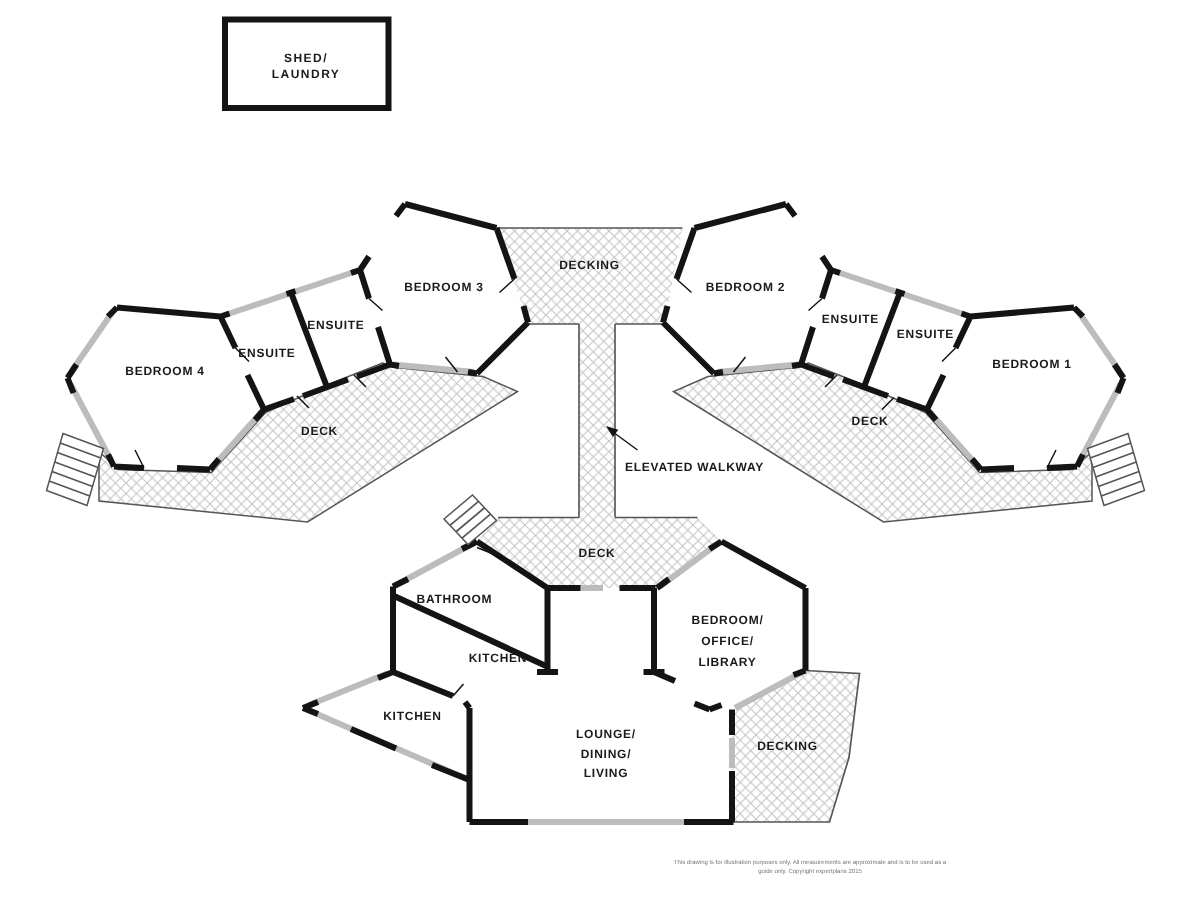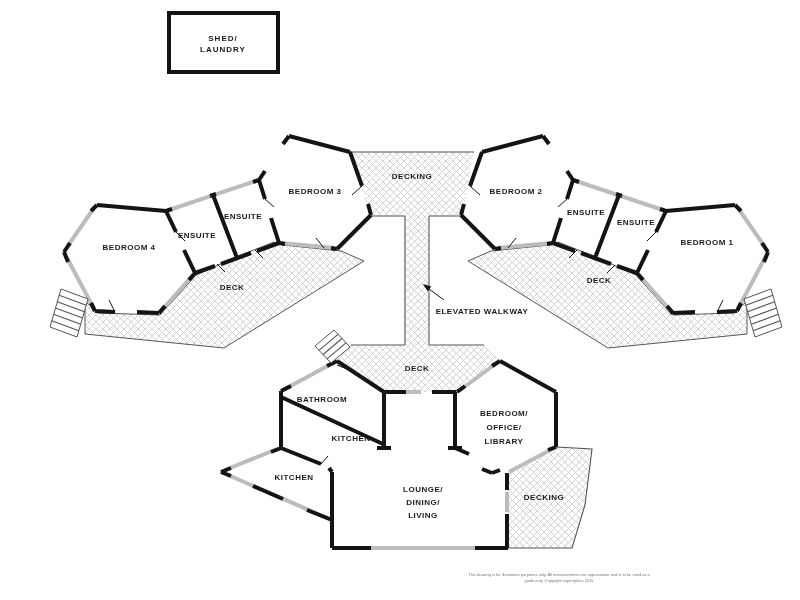--- a/index.html
+++ b/index.html
@@ -1,20 +1,20 @@
 <!DOCTYPE html>
 <html style="--wall: #141414; --window: #bcbcbc; --hatch: #c3c3c3; --outline: #555555; --text: #1a1a1a; --disclaimer: #777777; --page: #ffffff;"><head>
 <meta charset="utf-8">
 <style>
   :root{
     --wall:#141414; --window:#bcbcbc; --hatch:#c3c3c3; --outline:#555555;
     --text:#1a1a1a; --disclaimer:#777777; --page:#ffffff;
   }
   html,body{margin:0;padding:0;background:var(--page);}
-  #stage{width:668px;height:600px;position:relative;background:var(--page);padding-left:19px;}
+  #stage{width:668px;height:600px;position:relative;background:var(--page);}
   svg{display:block}
   .hatch-area{fill:url(#hatch);stroke:var(--outline);stroke-width:1;}
   .hatch-noline{fill:url(#hatch);stroke:none;}
   .wall{stroke:var(--wall);stroke-width:4;fill:none;stroke-linecap:butt;}
   .win{stroke:var(--window);stroke-width:4;fill:none;stroke-linecap:butt;}
   .thin{stroke:var(--outline);stroke-width:1.1;fill:none;}
   .leaf{stroke:var(--wall);stroke-width:1;fill:none;}
   .stairs{fill:#ffffff;stroke:var(--outline);stroke-width:1;}
   .shedbox{fill:#ffffff;stroke:var(--wall);stroke-width:4;}
   .arrowhead{fill:var(--wall);stroke:none;}

